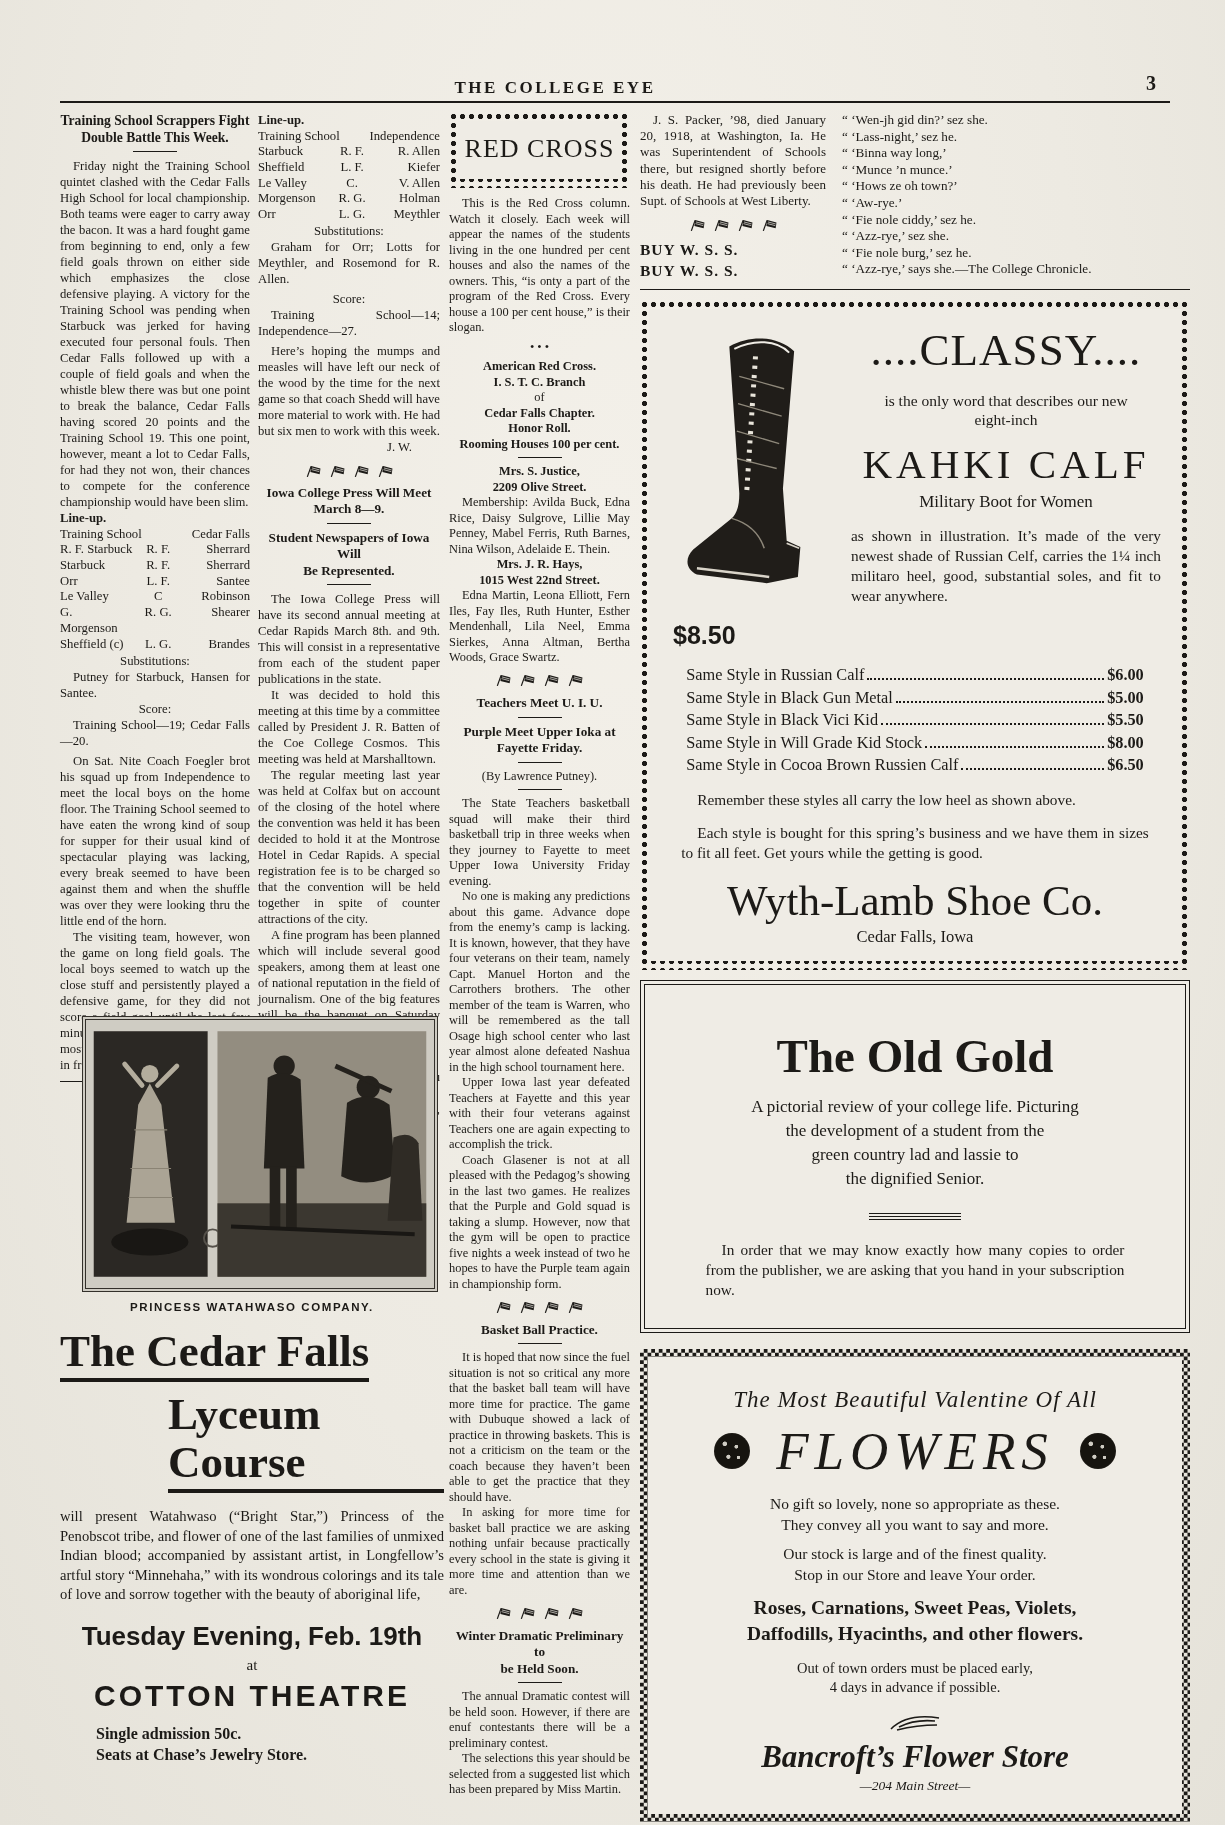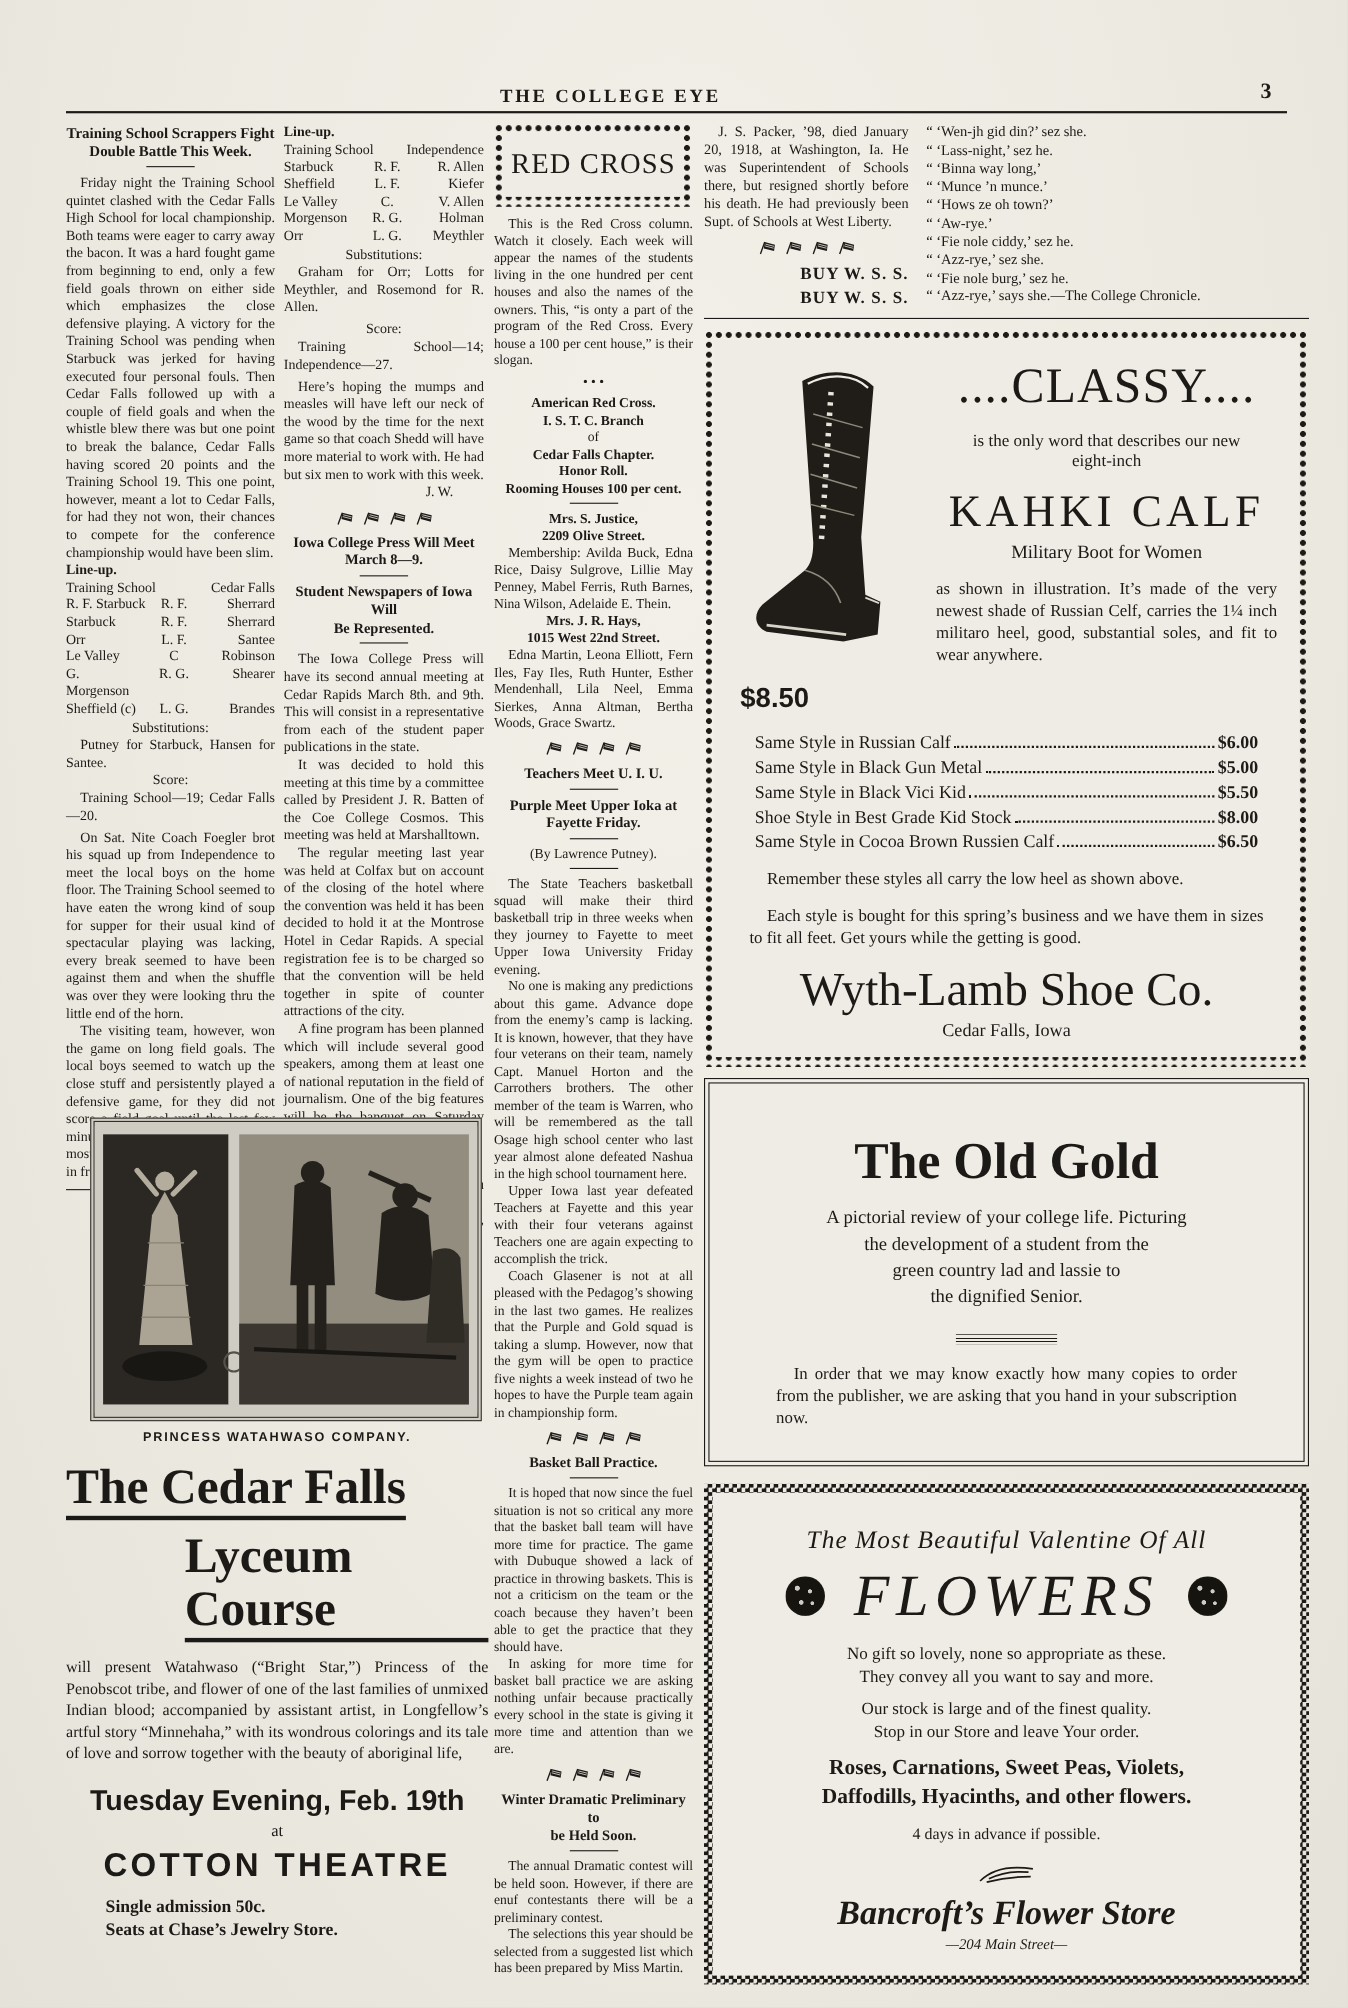--- a/index.html
+++ b/index.html
@@ -45,21 +45,21 @@
     background-size:9px 9px;padding:9px;}
   .box-inner{background:var(--paper);}
   .redcross-inner{padding:12px 6px 14px;text-align:center;}
   .redcross-title{font-size:26px;line-height:32px;letter-spacing:1px;}
   
   .right-region{position:absolute;left:640px;top:112px;width:550px;}
   .rt-row{display:flex;gap:16px;font-size:13px;line-height:16.2px;}
   .obit-col{width:186px;text-align:justify;}
   .dialect-col{flex:1;font-size:13.2px;}
   .dialect-line{line-height:16.6px;}
-  .buy{text-align:right;font-weight:bold;font-size:15.5px;letter-spacing:1px;line-height:21px;}
+  .buy{text-align:left;font-weight:bold;font-size:15.5px;letter-spacing:1px;line-height:21px;}
   .rt-rule{border-top:1.5px solid var(--ink);margin:8px 0 10px;}
   
   .kahki-inner{padding:16px 20px 14px;}
   .kahki-top{display:flex;gap:4px;}
   .kahki-left{width:178px;flex:0 0 auto;}
   .kahki-left svg{width:162px;height:292px;display:block;margin:0 auto;}
   .kahki-price-big{font-family:"Liberation Sans",sans-serif;font-weight:bold;font-size:25px;margin:4px 0 0 4px;}
   .kahki-text{flex:1;text-align:center;}
   .kahki-classy{font-size:45px;line-height:50px;letter-spacing:1px;}
   .kahki-sub{font-size:15.5px;line-height:19px;}
@@ -414,21 +414,21 @@
               <span>Same Style in Black Gun Metal</span>
               <span class="leader"></span>
               <span class="style-price">$5.00</span>
             </div>
           <div class="style-row">
               <span>Same Style in Black Vici Kid</span>
               <span class="leader"></span>
               <span class="style-price">$5.50</span>
             </div>
           <div class="style-row">
-              <span>Shoe Style in Best Grade Kid Stock</span>
+              <span>Same Style in Will Grade Kid Stock</span>
               <span class="leader"></span>
               <span class="style-price">$8.00</span>
             </div>
           <div class="style-row">
               <span>Same Style in Cocoa Brown Russien Calf</span>
               <span class="leader"></span>
               <span class="style-price">$6.50</span>
             </div>
         </div>
         <div class="kahki-note">Remember these styles all carry the low heel as shown above.</div>
@@ -462,20 +462,21 @@
         </div>
         <div class="flowers-line first">No gift so lovely, none so appropriate as these.</div>
         <div class="flowers-line">They convey all you want to say and more.</div>
         <div class="flowers-line gap">Our stock is large and of the finest quality.</div>
         <div class="flowers-line">Stop in our Store and leave Your order.</div>
         <div class="flowers-list">
           <div>Roses, Carnations, Sweet Peas, Violets,</div>
           <div>Daffodills, Hyacinths, and other flowers.</div>
         </div>
         <div class="flowers-note">
+          <div>Out of town orders must be placed early,</div>
           <div>4 days in advance if possible.</div>
         </div>
         <div class="fern">
           <svg viewBox="0 0 52 22" aria-hidden="true">
             <path d="M2,18 Q18,2 50,7 M10,16 Q26,8 46,10 M8,19 Q28,14 48,14" stroke="#1c1a17" fill="none" stroke-width="1.6"></path>
           </svg>
         </div>
         <div class="flowers-store">Bancroft’s Flower Store</div>
         <div class="flowers-address">—204 Main Street—</div>
       </div>

